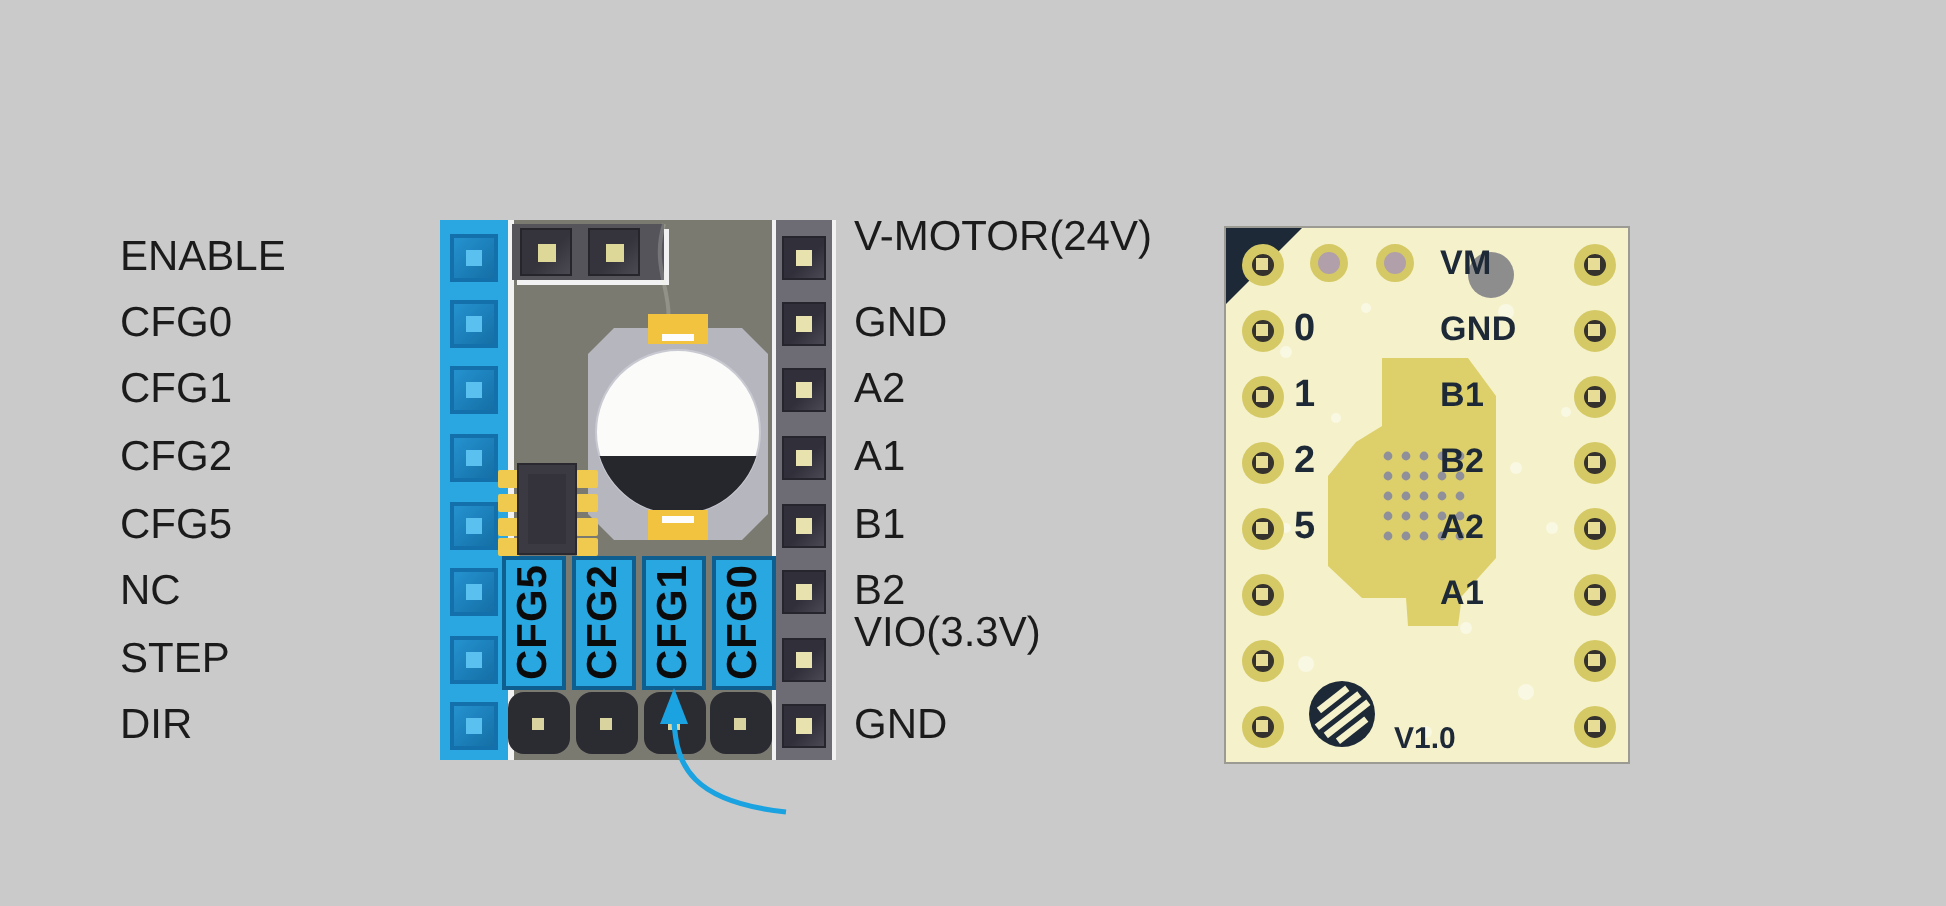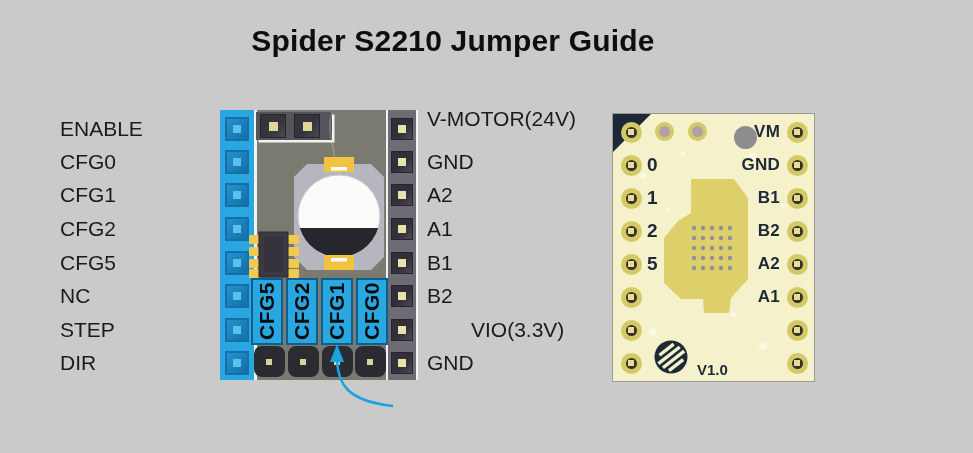--- a/index.html
+++ b/index.html
@@ -60,49 +60,48 @@
              background:#f5f2cb;border:1px solid #9b9b93;box-sizing:content-box;overflow:hidden;}
   #pcb-svg{position:absolute;left:0;top:0;}
   .pad{position:absolute;width:21px;height:21px;border-radius:50%;box-sizing:border-box;
        border:5px solid #d5c966;background:#35312c;}
   .pad span{position:absolute;left:50%;top:50%;width:6px;height:6px;margin:-3px 0 0 -3px;background:#e7dd97;}
   .mount-hole{position:absolute;width:19px;height:19px;border-radius:50%;box-sizing:border-box;
               border:4px solid #d5c966;background:#b1a0a9;}
   .vm-hole{position:absolute;width:23px;height:23px;border-radius:50%;background:#8d8d8d;}
   .pad-label{position:absolute;font-weight:700;color:#1d2937;}
   .pad-label.l{left:34px;width:26px;font-size:19px;line-height:24px;text-align:left;}
-  .pad-label.r{left:107px;width:60px;font-size:17px;line-height:20px;text-align:right;letter-spacing:.2px;}
+  .pad-label.r{left:107px;width:60px;font-size:17px;line-height:20px;text-align:left;letter-spacing:.2px;}
   .silk-name{position:absolute;left:82px;top:218px;font-size:31px;font-weight:700;color:#1d2937;letter-spacing:-.5px;}
   .silk-ver{position:absolute;left:84px;top:247px;font-size:15px;font-weight:700;color:#1d2937;}
 </style>
 </head>
 <body>
 
 <div id="stage">
 
-  <div class="title">Spider S2210 Jumper Guide</div>
 
   <div id="left-labels">
       <div class="pin-label left" style="top: 115px;">ENABLE</div>
       <div class="pin-label left" style="top: 148px;">CFG0</div>
       <div class="pin-label left" style="top: 181px;">CFG1</div>
       <div class="pin-label left" style="top: 215px;">CFG2</div>
       <div class="pin-label left" style="top: 249px;">CFG5</div>
       <div class="pin-label left" style="top: 282px;">NC</div>
       <div class="pin-label left" style="top: 316px;">STEP</div>
       <div class="pin-label left" style="top: 349px;">DIR</div>
     </div>
   <div id="right-labels">
       <div class="pin-label right" style="top: 105px;">V-MOTOR(24V)</div>
       <div class="pin-label right" style="top: 148px;">GND</div>
       <div class="pin-label right" style="top: 181px;">A2</div>
       <div class="pin-label right" style="top: 215px;">A1</div>
       <div class="pin-label right" style="top: 249px;">B1</div>
       <div class="pin-label right" style="top: 282px;">B2</div>
-      <div class="pin-label right" style="top: 316px; margin-left: 44px;">VIO(3.3V)</div>
+      <div class="pin-label right" style="top: 303px;">VIO(3.3V)</div>
       <div class="pin-label right" style="top: 349px;">GND</div>
     </div>
 
   <div id="module-board">
     <div class="blue-col"></div>
     <div class="photo-base"></div>
     <div class="white-sep" style="left:34px;"></div>
     <div class="white-sep" style="left:165.5px;"></div>
     <div class="white-sep" style="left:196px;width:2px;"></div>
 

